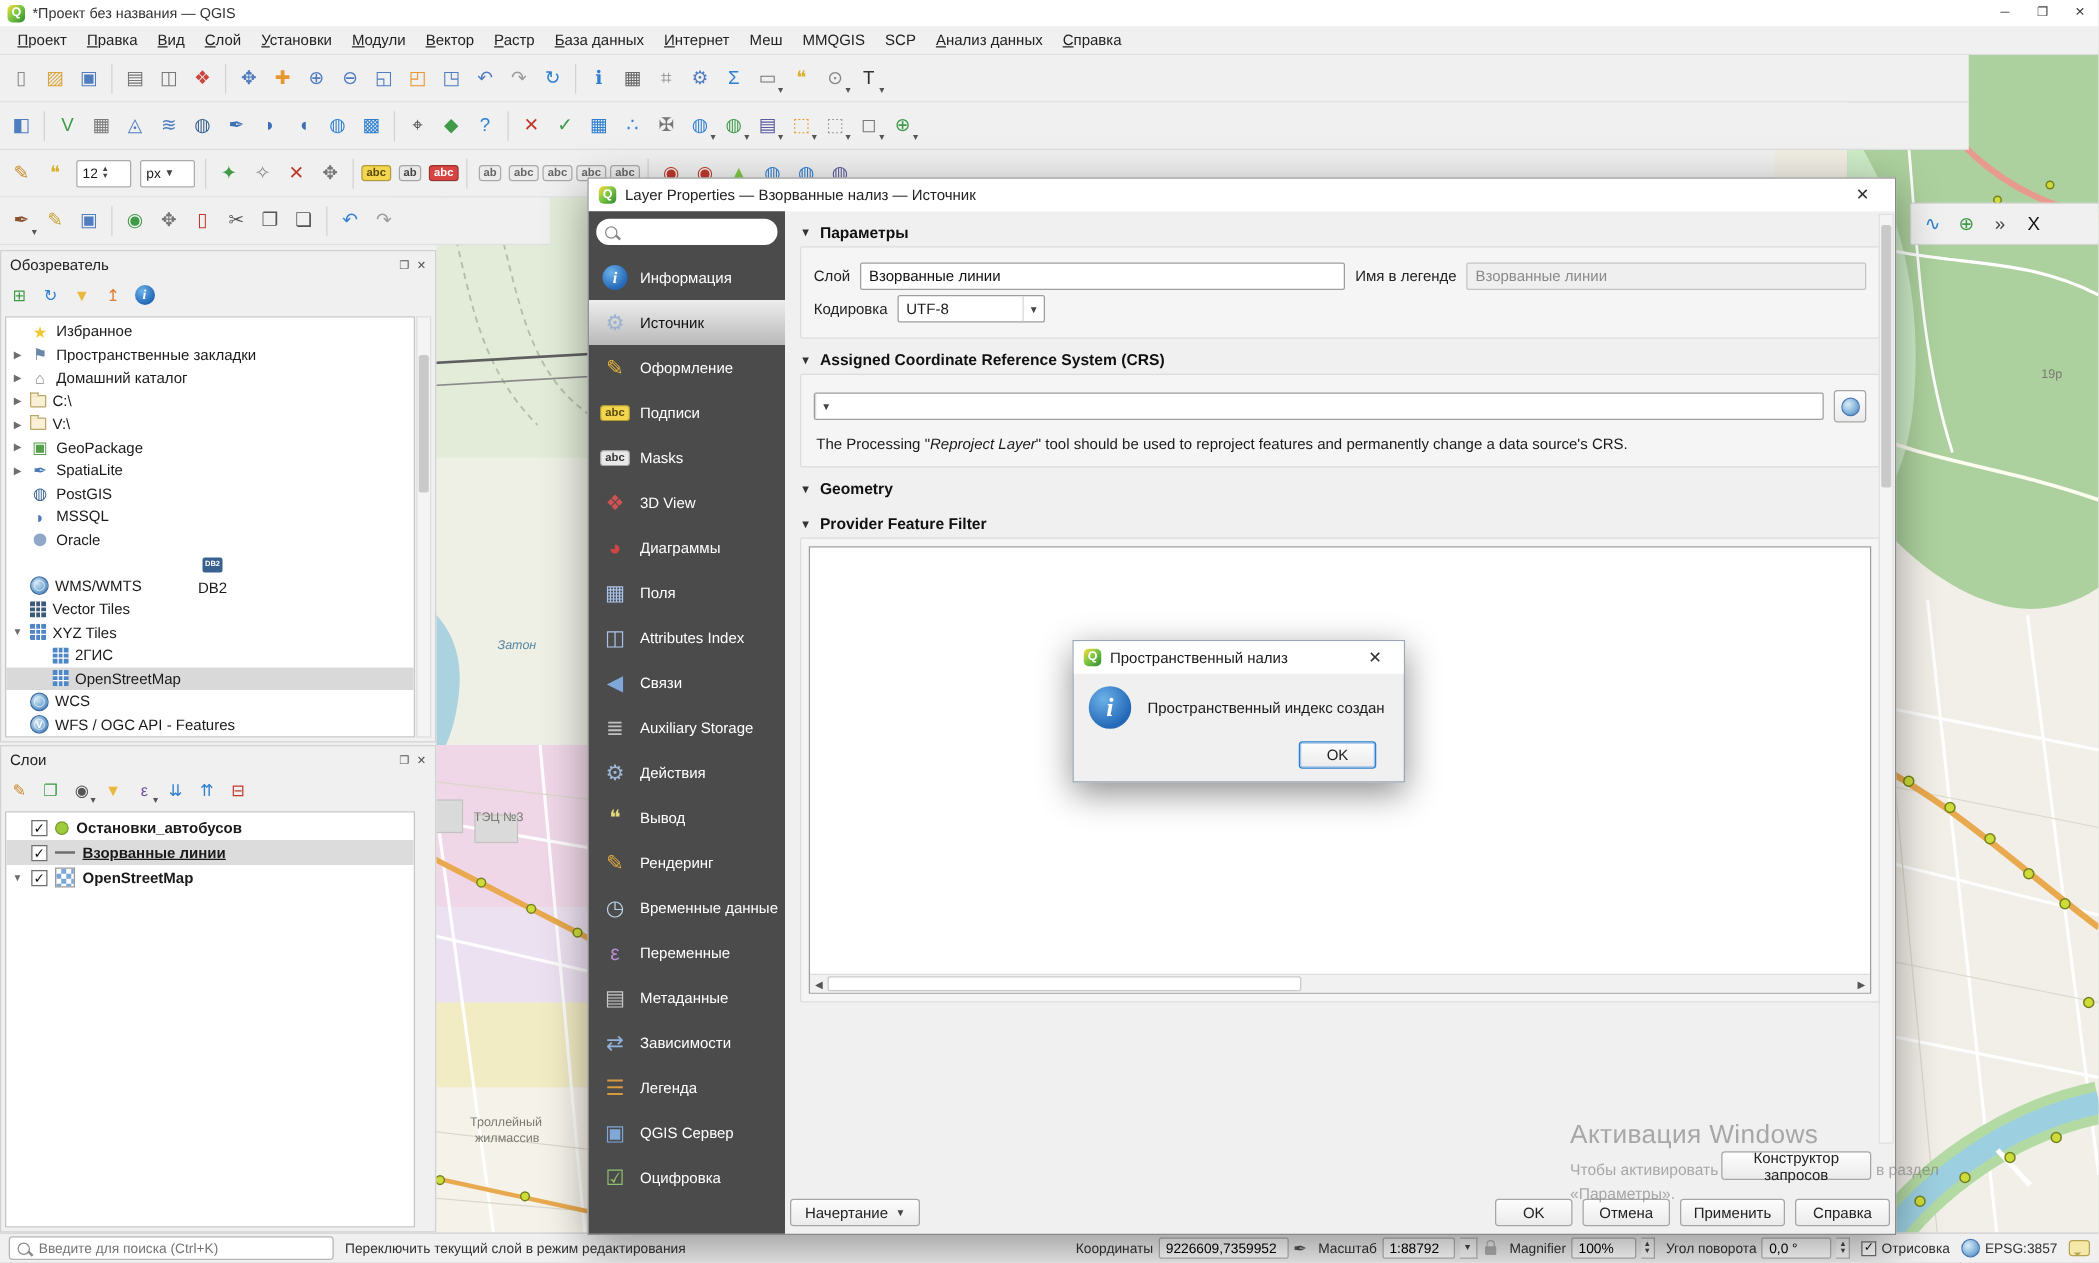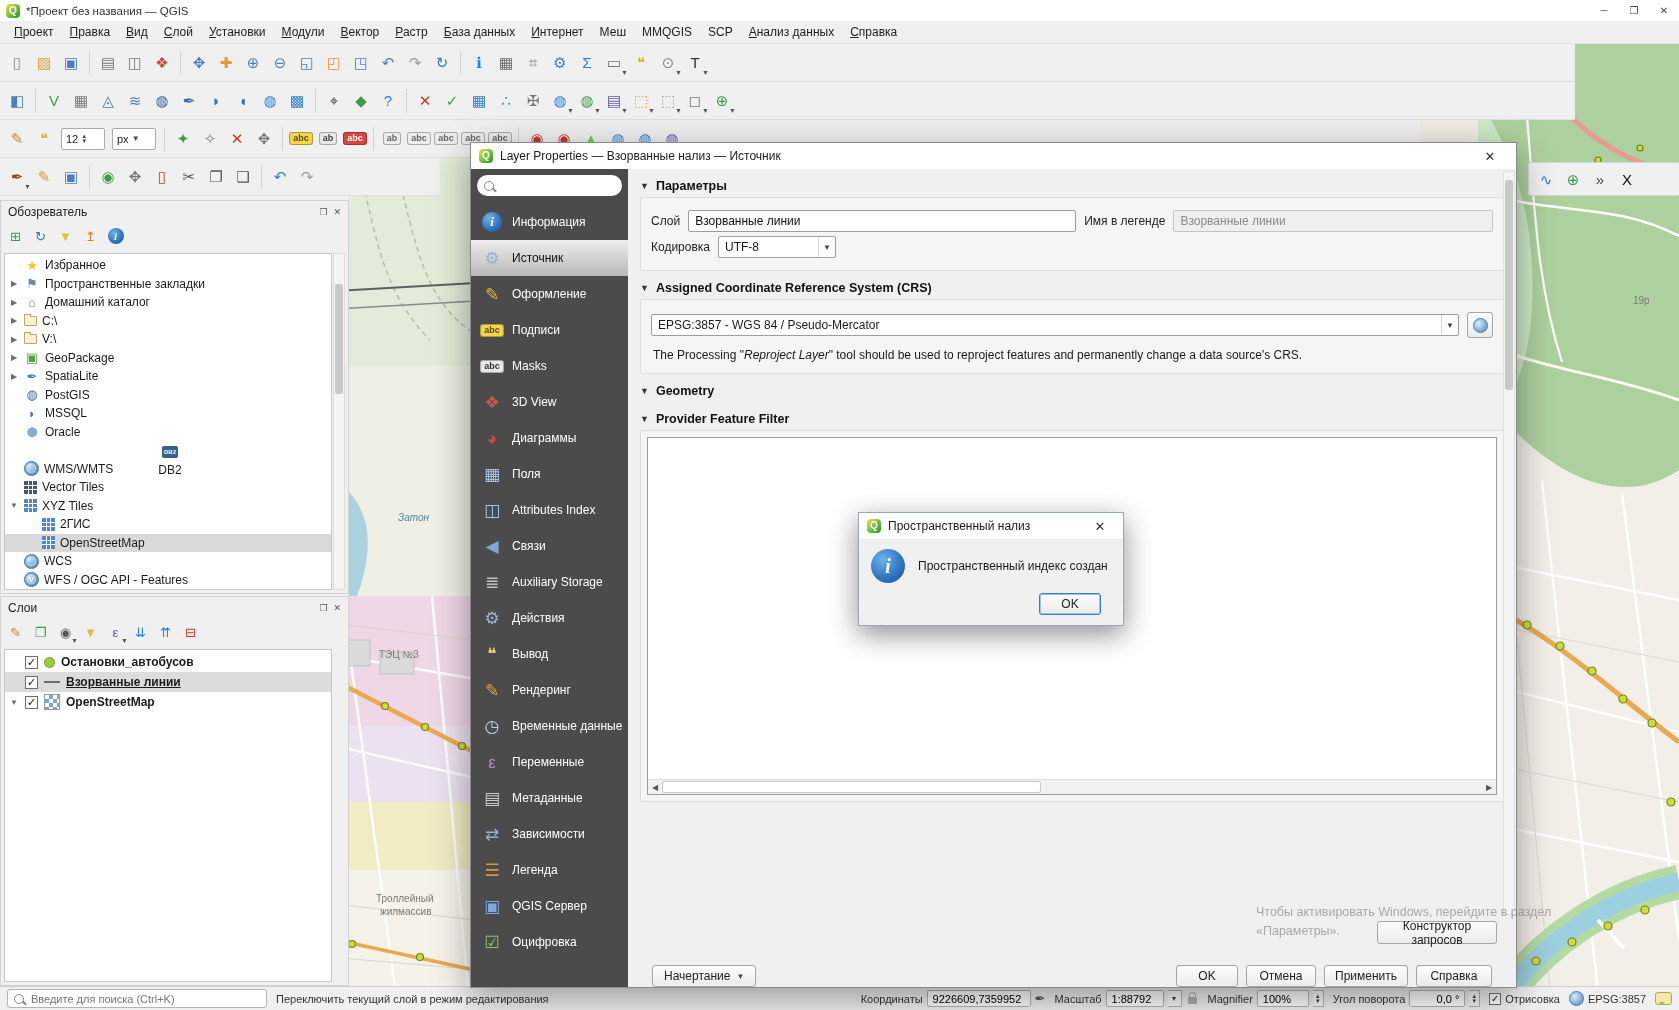--- a/index.html
+++ b/index.html
@@ -122,21 +122,21 @@
   .crs-note{font-size:12px;margin:10px 2px 2px;line-height:1.25}
   .crs-note.bold{font-weight:bold}
   .sqbtn{width:24px;height:24px;border:1px solid #a6a6a6;border-radius:3px;background:linear-gradient(#fdfdfd,#ebebeb);display:flex;align-items:center;justify-content:center;flex:none}
   #filter-area{position:relative;background:#fff;border:1px solid #9e9e9e;height:358px;box-sizing:border-box}
   .hsb{position:absolute;left:0;right:0;bottom:0;height:14px;background:#f1f1f1;border-top:1px solid #ddd;display:flex;align-items:center}
   .hsb .harr{width:14px;text-align:center;font-size:8px;color:#555}
   .hsb .htrack{flex:1;position:relative;height:100%}
   .hsb .hthumb{position:absolute;left:0;top:1px;bottom:1px;width:46%;background:#fff;border:1px solid #c9c9c9;border-radius:2px}
   #dlg-vsb{position:absolute;right:1px;top:2px;width:12px;height:744px;background:#f4f4f4;border:1px solid #e0e0e0;box-sizing:border-box}
   #dlg-vsb .thumb{position:absolute;left:1px;right:1px;top:8px;height:210px;background:#c9c9c9;border-radius:2px}
-  #dlg-footer{position:absolute;left:0;right:0;bottom:0;height:34px;display:flex;align-items:flex-end;padding:0 24px;gap:8px;box-sizing:border-box}
+  #dlg-footer{position:absolute;left:0;right:0;bottom:0;height:34px;display:flex;align-items:center;padding:0 4px;gap:8px;box-sizing:border-box}
   #dlg-footer .spacer{flex:1}
   .style-btn{display:inline-flex;align-items:center;gap:6px}
   .style-btn .arr2{font-size:8px;color:#444}
 
   
   #qb-btn{position:absolute;left:1377px;top:921px;width:120px;height:23px;z-index:45}
 
   
   #wm{position:absolute;left:1256px;top:896px;z-index:40;color:rgba(118,118,118,.6);pointer-events:none}
   #wm .wm1{font-size:21px;letter-spacing:.3px}
@@ -903,21 +903,20 @@
         </div>
       </div>
 
       <div class="sec-head">
         <span class="tri">▼</span>
         <span>Assigned Coordinate Reference System (CRS)</span>
       </div>
       <div class="sec-body">
         <div class="frow">
           <span class="combo" style="flex:1">
-            <span class="val">EPSG:3857 - WGS 84 / Pseudo-Mercator</span>
             <span class="arr">▼</span>
           </span>
           <span class="sqbtn">
               <span class="ic-globe-sm"></span>
             </span>
         </div>
         <div class="crs-note">
           <span>The Processing "</span><i>Reproject Layer</i><span>" tool should be used to reproject features and permanently change a data source's CRS.</span>
         </div>
       </div>
@@ -955,20 +954,21 @@
         <span class="spacer"></span>
         <button class="btn" style="width:62px">OK</button>
         <button class="btn" style="width:70px">Отмена</button>
         <button class="btn" style="width:84px">Применить</button>
         <button class="btn" style="width:76px">Справка</button>
       </div>
     </div>
   </div>
 
   <div id="wm">
+    <div class="wm1">Активация Windows</div>
     <div class="wm2">Чтобы активировать Windows, перейдите в раздел</div>
     <div class="wm3">«Параметры».</div>
   </div>
 
   <button id="qb-btn" class="btn">Конструктор запросов</button>
 
   <div id="msgbox">
     <div id="msg-title">
       <span class="appico">Q</span>
       <span>Пространственный нализ</span>
@@ -1006,21 +1006,21 @@
       <span>Magnifier</span>
       <input class="sb-box" style="width: 52px;" value="100%">
       <span class="sb-spin">
           <span>▲</span>
           <span>▼</span>
         </span>
     </span>
 
     <span class="sb-group">
       <span>Угол поворота</span>
-      <input class="sb-box" style="width: 56px; text-align: right;" value="0,0 °">
+      <input class="sb-box" style="width: 56px;" value="0,0 °">
       <span class="sb-spin">
           <span>▲</span>
           <span>▼</span>
         </span>
     </span>
 
     <span class="sb-group">
       <span class="sb-cb">✓</span>
       <span>Отрисовка</span>
     </span>

